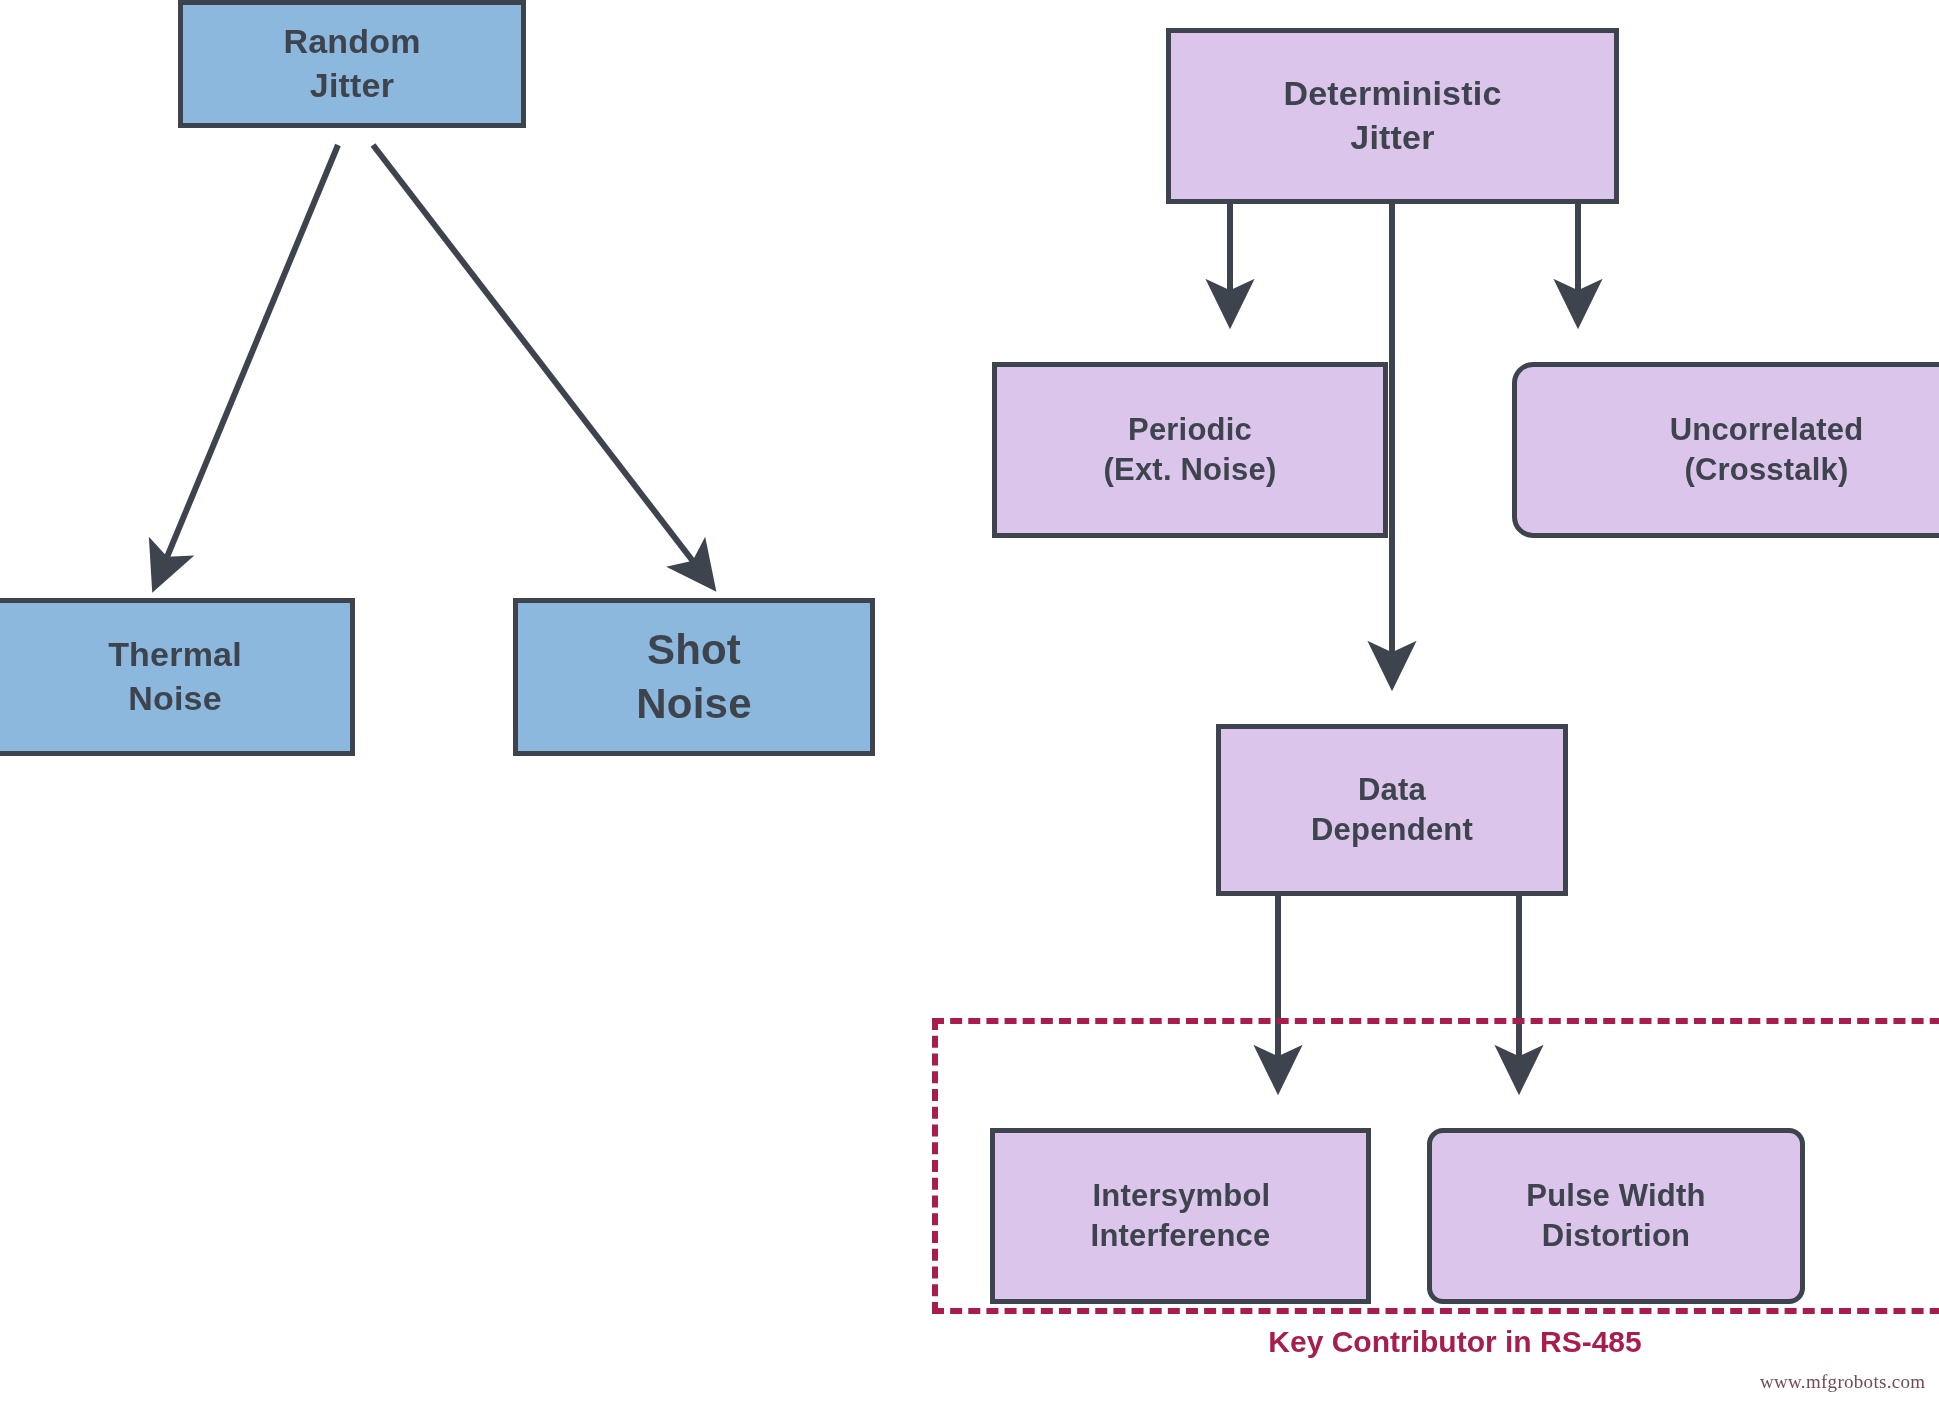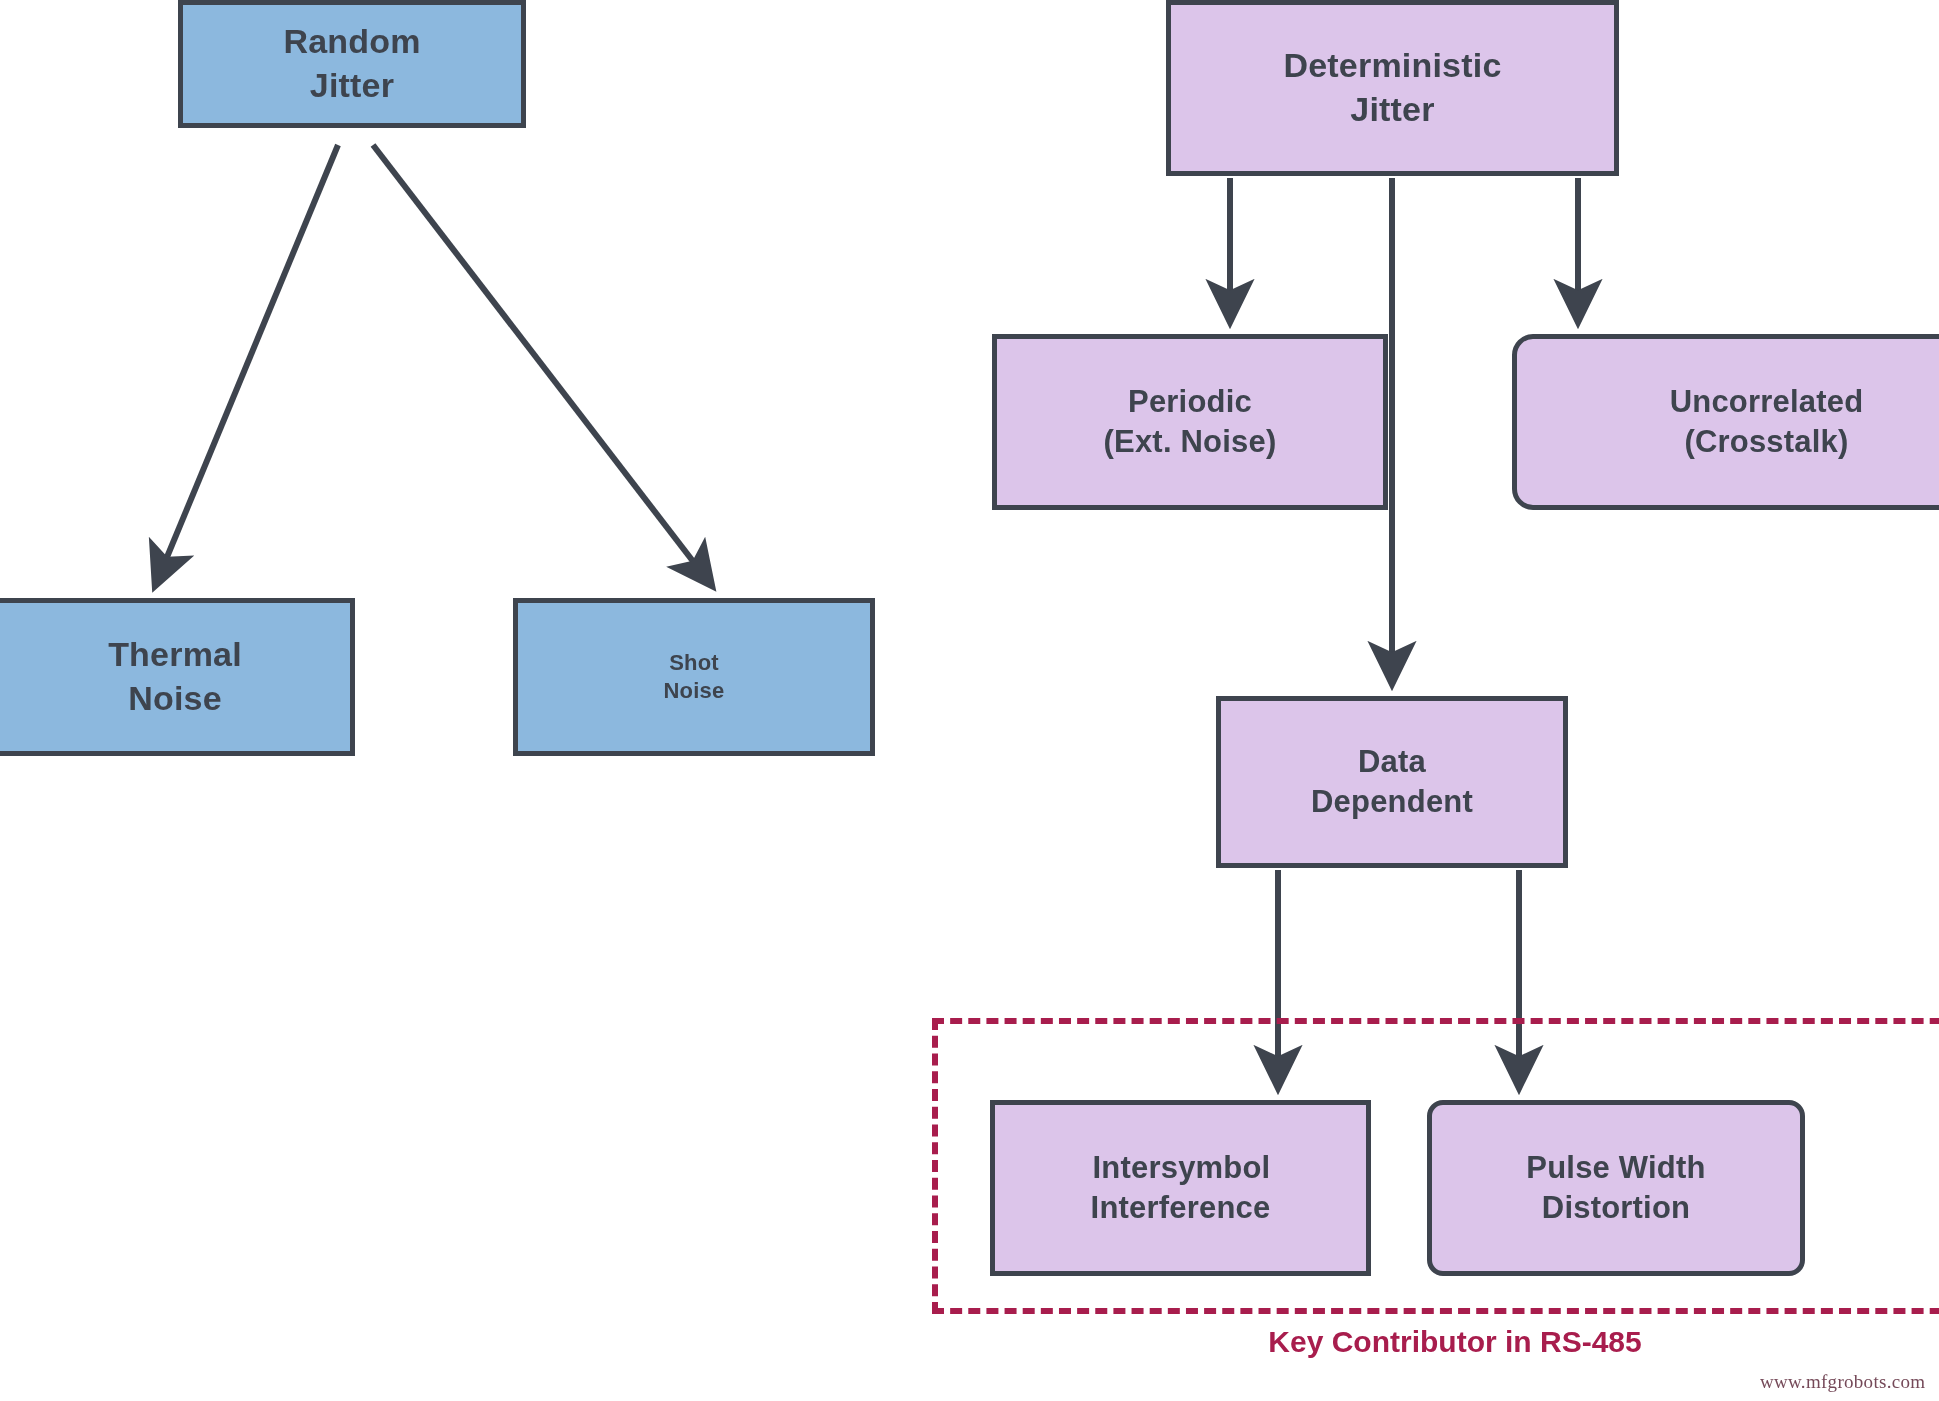--- a/index.html
+++ b/index.html
@@ -33,21 +33,21 @@
     align-items: center;
     justify-content: center;
     text-align: center;
     color: #3E444E;
     font-weight: bold;
     line-height: 1.28;
     letter-spacing: 0.2px;
     z-index: 3;
   }
   .node.blue   { background: #8CB8DE; }
-  .node.purple { background: #DCC5EA; }
+  .node.purple { background: #DCC5EA; margin-top: 28px; }
   .node .label { white-space: pre-line; }
 
   .dashed-group {
     position: absolute;
     box-sizing: border-box;
     border: 6px dashed #A81D4D;
     background: transparent;
     z-index: 1;
   }
   .caption {
@@ -93,21 +93,21 @@
 
   <div id="node-layer">
       <div class="node blue" style="left: 178px; top: 0px; width: 348px; height: 128px; font-size: 34px;">
         <span class="label">Random
 Jitter</span>
       </div>
       <div class="node blue" style="left: -5px; top: 598px; width: 360px; height: 158px; font-size: 34px;">
         <span class="label">Thermal
 Noise</span>
       </div>
-      <div class="node blue" style="left: 513px; top: 598px; width: 362px; height: 158px; font-size: 22px;">
+      <div class="node blue" style="left: 513px; top: 598px; width: 362px; height: 158px; font-size: 42px;">
         <span class="label">Shot
 Noise</span>
       </div>
       <div class="node purple" style="left: 1166px; top: 0px; width: 453px; height: 176px; font-size: 34px;">
         <span class="label">Deterministic
 Jitter</span>
       </div>
       <div class="node purple" style="left: 992px; top: 334px; width: 396px; height: 176px; font-size: 31px;">
         <span class="label">Periodic
 (Ext. Noise)</span>

